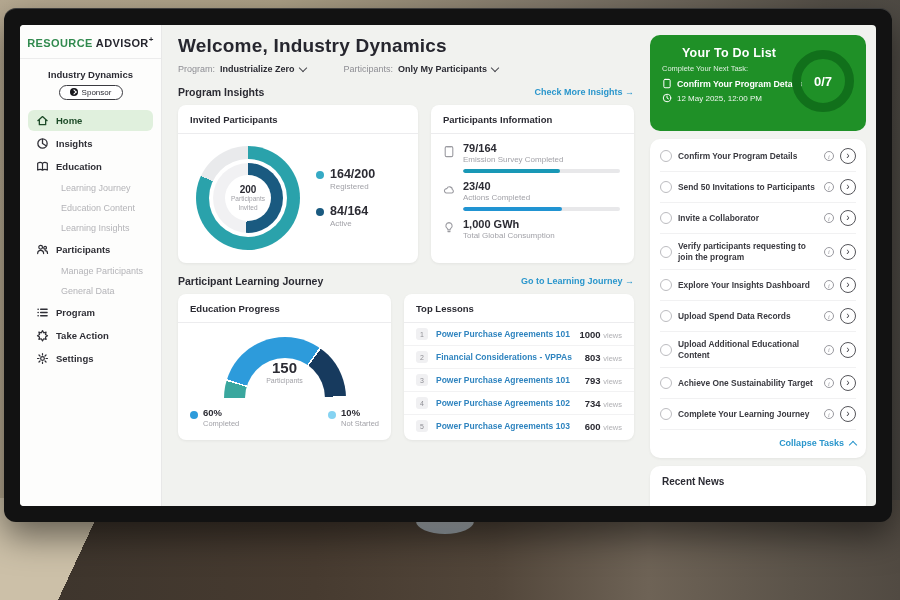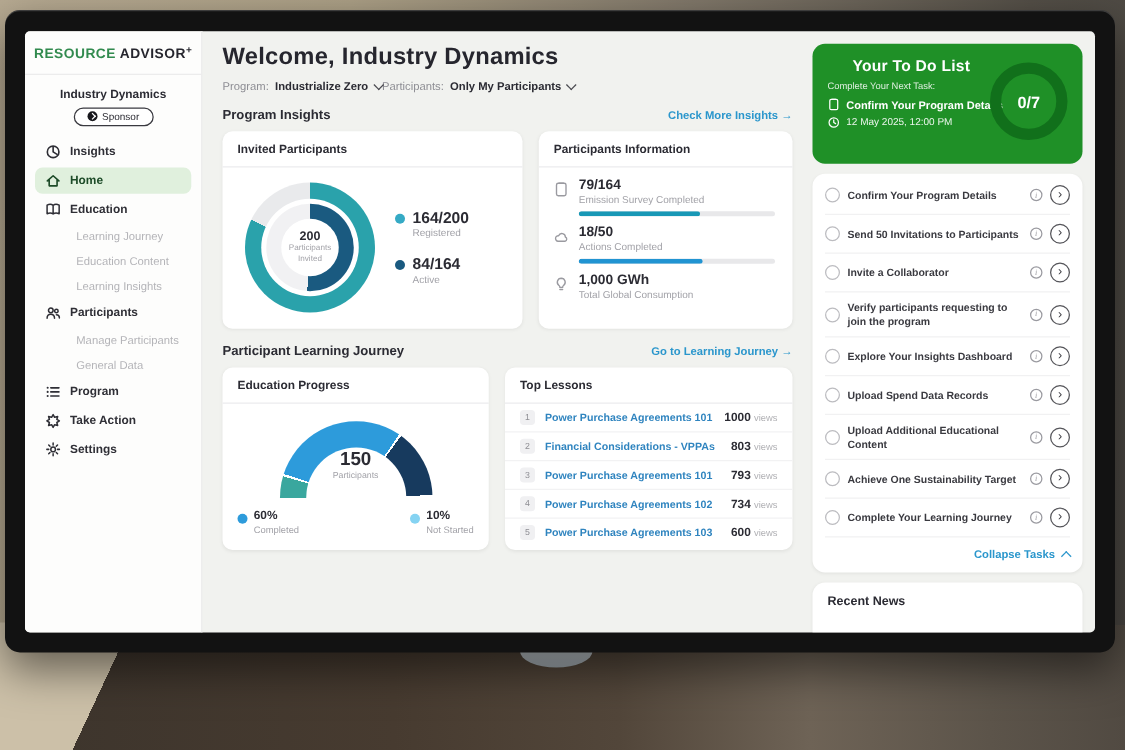--- a/index.html
+++ b/index.html
@@ -34,21 +34,21 @@
   .nav { padding:2px 8px 0 8px; }
   .nav-item { display:flex; align-items:center; gap:7px; padding:4px 8px; margin-bottom:2px; border-radius:6px;
     font-size:9.5px; font-weight:bold; color:#2f2f36; cursor:pointer; }
   .nav-item svg { flex-shrink:0; }
   .nav-item.active { background:#e0f0dd; color:#1d4b28; }
   .nav-sub { padding:4px 8px 4px 33px; font-size:9px; color:#b4b4b8; cursor:pointer; margin-bottom:2px; }
 
   
   .main { flex:1; padding:10px 14px 0 16px; min-width:0; }
   .welcome { font-size:19px; font-weight:bold; color:#26262e; letter-spacing:.2px; }
-  .filters { display:flex; margin-top:7px; font-size:9px; color:#8e8e94; align-items:center; }
+  .filters { display:flex; gap:38px; margin-top:7px; font-size:9px; color:#8e8e94; align-items:center; }
   .filter { display:flex; align-items:center; gap:5px; cursor:pointer; }
   .filter b { color:#2b2b33; font-size:9px;text-align:center; }
   .chev-down { width:6px; height:6px; border-right:1.4px solid #4a4a50; border-bottom:1.4px solid #4a4a50;
     transform:rotate(45deg); margin-top:-3px; }
   .sect { display:flex; justify-content:space-between; align-items:center; margin-top:12px; margin-bottom:7px; }
   .sect h2 { font-size:10.5px; font-weight:bold; color:#2b2b33; }
   .sect a { font-size:9px; font-weight:bold; color:#2a96cc; text-decoration:none; cursor:pointer; }
   .cards { display:flex; gap:13px; }
   .card { background:#fff; border-radius:8px; box-shadow:0 1px 3px rgba(0,0,0,.06); }
   .card-title { font-size:9.5px; font-weight:bold; color:#2b2b33; padding:9px 12px 8px; border-bottom:1px solid #ececee; }
@@ -101,21 +101,21 @@
   .lesson-title { flex:1; font-size:8.5px; font-weight:bold; color:#2f84bf; }
   .views { font-size:9.5px; font-weight:bold; color:#2b2b33; white-space:nowrap; }
   .views span { font-size:7.5px; font-weight:normal; color:#b0b0b4; }
 
   
   .rightcol { width:228px; flex-shrink:0; padding:10px 10px 0 2px; overflow:hidden; }
   .todo-green { position:relative; background:#1f9027; border-radius:10px; padding:11px 12px; color:#fff; height:96px; }
   .todo-green h2 { font-size:12.5px; letter-spacing:.2px;margin-left:20px; }
   .todo-sub { font-size:7.5px; color:rgba(255,255,255,.85); margin-top:4px; }
   .todo-next { display:flex; align-items:center; gap:5px; font-size:8.8px; font-weight:bold; margin-top:5px; }
-  .todo-due { display:flex; align-items:flex-start; gap:5px; font-size:8px; margin-top:4px; color:rgba(255,255,255,.92); }
+  .todo-due { display:flex; align-items:center; gap:5px; font-size:8px; margin-top:4px; color:rgba(255,255,255,.92); }
   .counter-ring { position:absolute; right:12px; top:15px; width:62px; height:62px; border-radius:50%;
     border:9px solid #11701b; display:flex; align-items:center; justify-content:center;
     font-size:13px; font-weight:bold; color:#fff; }
   .tasks-card { background:#fff; border-radius:10px; margin-top:8px; padding:2px 10px 4px; box-shadow:0 1px 3px rgba(0,0,0,.06); }
   .task { display:flex; align-items:center; gap:6px; padding:7px 0; border-bottom:1px solid #f1f1f2; }
   .task-check { width:12px; height:12px; border-radius:50%; border:1.3px solid #bcbcc0; flex-shrink:0; cursor:pointer; }
   .task-label { flex:1; font-size:8.4px; font-weight:bold; color:#3a3a40; line-height:1.25; }
   .info-ic { width:10px; height:10px; border-radius:50%; border:1px solid #9a9aa0; color:#9a9aa0; font-size:6.5px;
     display:flex; align-items:center; justify-content:center; flex-shrink:0; font-style:italic; font-family:"Liberation Serif",serif; }
   .go-btn { width:16px; height:16px; border-radius:50%; border:1.4px solid #55555a; color:#3a3a40;
@@ -141,32 +141,32 @@
     <div class="logo">
       <span class="res">RESOURCE</span>
       <span class="adv">ADVISOR</span><sup>+</sup>
     </div>
     <div class="org">Industry Dynamics</div>
     <div class="badge">
       <span class="badge-dot"></span>
       <span>Sponsor</span>
     </div>
     <div class="nav">
+      <div class="nav-item active">
+        <svg width="13" height="13" viewBox="0 0 14 14" fill="none" stroke="currentColor" stroke-width="1.4" stroke-linecap="round" stroke-linejoin="round">
+              <path d="M2 7.2 L7 2.8 L12 7.2 M3.6 6.2 V11.5 H10.4 V6.2"></path>
+            </svg>
+        <span>Home</span>
+      </div>
       <div class="nav-item">
         <svg width="13" height="13" viewBox="0 0 14 14" fill="none" stroke="currentColor" stroke-width="1.4" stroke-linecap="round">
               <circle cx="7" cy="7" r="5"></circle>
               <path d="M7 2.6 V7 L10.4 9.2"></path>
             </svg>
         <span>Insights</span>
-      </div>
-      <div class="nav-item active">
-        <svg width="13" height="13" viewBox="0 0 14 14" fill="none" stroke="currentColor" stroke-width="1.4" stroke-linecap="round" stroke-linejoin="round">
-              <path d="M2 7.2 L7 2.8 L12 7.2 M3.6 6.2 V11.5 H10.4 V6.2"></path>
-            </svg>
-        <span>Home</span>
       </div>
       <div class="nav-item">
         <svg width="13" height="13" viewBox="0 0 14 14" fill="none" stroke="currentColor" stroke-width="1.3" stroke-linecap="round" stroke-linejoin="round">
               <path d="M1.8 3.4 C3.6 2.4 5.6 2.4 7 3.6 C8.4 2.4 10.4 2.4 12.2 3.4 V10.8 C10.4 9.9 8.4 9.9 7 11 C5.6 9.9 3.6 9.9 1.8 10.8 Z M7 3.6 V11"></path>
             </svg>
         <span>Education</span>
       </div>
       <div class="nav-sub">Learning Journey</div>
       <div class="nav-sub">Education Content</div>
       <div class="nav-sub">Learning Insights</div>
@@ -270,21 +270,21 @@
               <div class="bar">
                     <div class="bar-fill fill-survey" style="width: 62%;"></div>
                   </div>
             </div>
           </div>
           <div class="stat">
             <svg class="stat-icon" width="12" height="13" viewBox="0 0 12 12" fill="none" stroke="currentColor" stroke-width="1.1" stroke-linecap="round" stroke-linejoin="round">
                   <path d="M3.4 9.5 a2.2 2.2 0 1 1 .5-4.4 a2.8 2.8 0 0 1 5.4 1 a1.8 1.8 0 0 1 -.3 3.4 Z"></path>
                 </svg>
             <div class="stat-main">
-              <div class="stat-val">18/50</div>
+              <div class="stat-val">23/40</div>
               <div class="stat-lab">Actions Completed</div>
               <div class="bar">
                     <div class="bar-fill fill-actions" style="width: 63%;"></div>
                   </div>
             </div>
           </div>
           <div class="stat">
             <svg class="stat-icon" width="12" height="13" viewBox="0 0 12 13" fill="none" stroke="currentColor" stroke-width="1.1" stroke-linecap="round" stroke-linejoin="round">
                   <path d="M6 1.6 a3.2 3.2 0 0 1 1.8 5.8 c-.4.3-.7.9-.7 1.5 h-2.2 c0-.6-.3-1.2-.7-1.5 A3.2 3.2 0 0 1 6 1.6 Z M4.9 10.6 h2.2"></path>
                 </svg>

